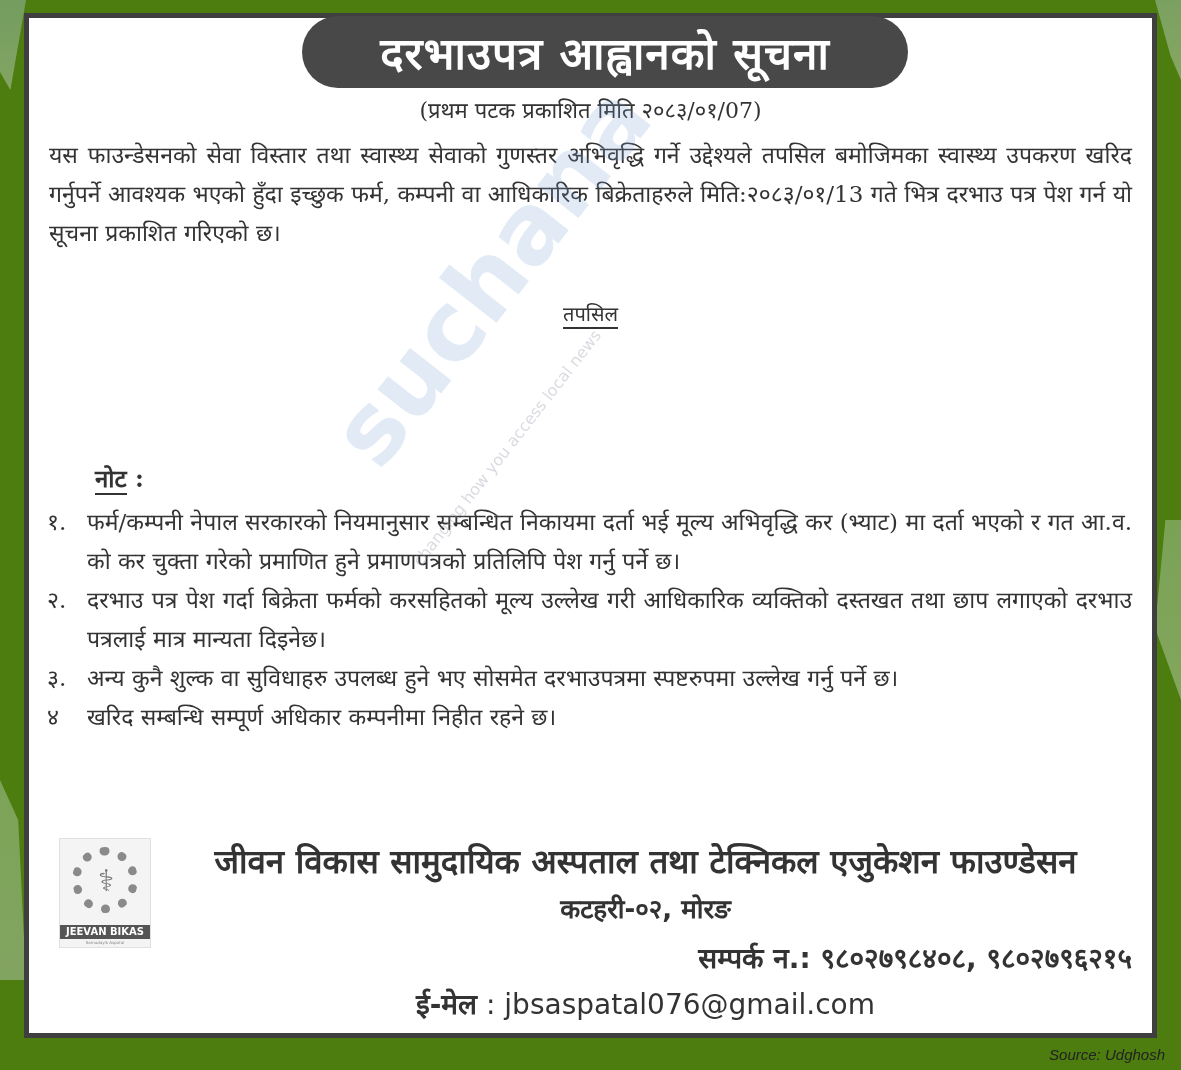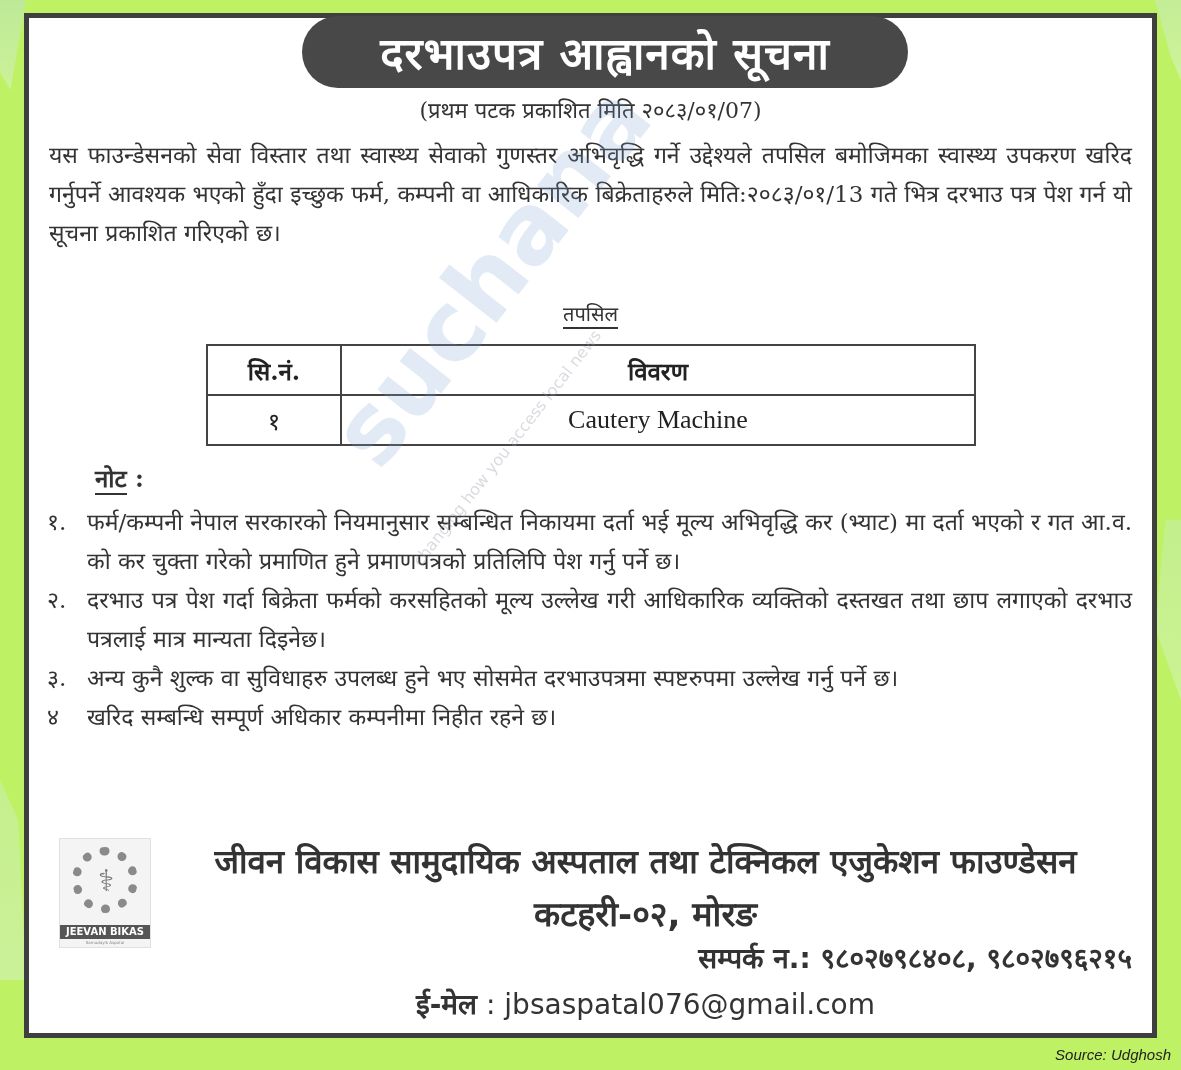--- a/index.html
+++ b/index.html
@@ -8,21 +8,21 @@
       height: 1070px;
       background: #ffffff;
       overflow: hidden;
       font-family: "DejaVu Serif", "Liberation Serif", serif;
       color: #2a2a2a;
     }
     .page {
       position: relative;
       width: 1181px;
       height: 1070px;
-      background: #bef264;
+      background: #4d7c0f;
     }
     
     .deco {
       position: absolute;
       width: 26px;
       opacity: 0.35;
     }
     .deco.left-top { left: 0; top: 0; height: 90px; background: linear-gradient(180deg,#bcd9f5,#e6f1fc); clip-path: polygon(0 0,100% 0,40% 100%,0 80%); }
     .deco.right-top { right: 0; top: 0; height: 80px; background: linear-gradient(180deg,#cfe3f6,#eef6fd); clip-path: polygon(0 0,100% 0,100% 100%,60% 70%); }
     .deco.right-mid { right: 0; top: 520px; height: 180px; background: linear-gradient(180deg,#cde9d8,#e6f4eb); clip-path: polygon(40% 0,100% 0,100% 100%,0 60%); }
@@ -197,21 +197,21 @@
       font-size: 33px;
       color: #333;
     }
     .org-address {
       position: absolute;
       left: 130px; right: 20px;
       top: 872px;
       text-align: center;
       font-family: "DejaVu Sans", "Liberation Sans", sans-serif;
       font-weight: bold;
-      font-size: 34px;
+      font-size: 26px;
       color: #333;
     }
     .org-contact {
       position: absolute;
       left: 130px; right: 20px;
       top: 920px;
       text-align: right;
       font-family: "DejaVu Sans", "Liberation Sans", sans-serif;
       font-weight: bold;
       font-size: 28px;
@@ -247,21 +247,21 @@
       transform: rotate(-52deg);
       transform-origin: left top;
       font-family: "DejaVu Sans", "Liberation Sans", sans-serif;
       font-size: 16px;
       color: rgba(150, 150, 170, 0.35);
       pointer-events: none;
       white-space: nowrap;
     }
     .source {
       position: absolute;
-      right: 10px;
+      right: 16px;
       top: 1046px;
       font-family: "Liberation Sans", "DejaVu Sans", sans-serif;
       font-style: italic;
       font-size: 15px;
       color: #222;
     }
   </style>
 </head>
 <body>
 
@@ -274,34 +274,20 @@
   <div class="frame">
     <div class="title-pill">दरभाउपत्र आह्वानको सूचना</div>
     <div class="subtitle">(प्रथम पटक प्रकाशित मिति २०८३/०१/07)</div>
 
     <p class="para">यस फाउन्डेसनको सेवा विस्तार तथा स्वास्थ्य सेवाको गुणस्तर अभिवृद्धि गर्ने उद्देश्यले तपसिल बमोजिमका स्वास्थ्य उपकरण खरिद गर्नुपर्ने आवश्यक भएको हुँदा इच्छुक फर्म, कम्पनी वा आधिकारिक बिक्रेताहरुले मिति:२०८३/०१/13 गते भित्र दरभाउ पत्र पेश गर्न यो सूचना प्रकाशित गरिएको छ।</p>
 
     <div class="schedule-heading">
       <span>तपसिल</span>
     </div>
 
-    <table class="items">
-      <thead>
-        <tr>
-          <th class="col-sn">सि.नं.</th>
-          <th>विवरण</th>
-        </tr>
-      </thead>
-      <tbody>
-        <tr>
-          <td class="col-sn">१</td>
-          <td style="font-family: 'Liberation Serif', 'DejaVu Serif', serif; font-size: 26px;">Cautery Machine</td>
-        </tr>
-      </tbody>
-    </table>
 
     <div class="note-label">
       <u>नोट</u>
       <span>:</span>
     </div>
 
     <ol class="notes">
       <li>
         <span class="num">१.</span>
         <span class="txt">फर्म/कम्पनी नेपाल सरकारको नियमानुसार सम्बन्धित निकायमा दर्ता भई मूल्य अभिवृद्धि कर (भ्याट) मा दर्ता भएको र गत आ.व. को कर चुक्ता गरेको प्रमाणित हुने प्रमाणपत्रको प्रतिलिपि पेश गर्नु पर्ने छ।</span>

